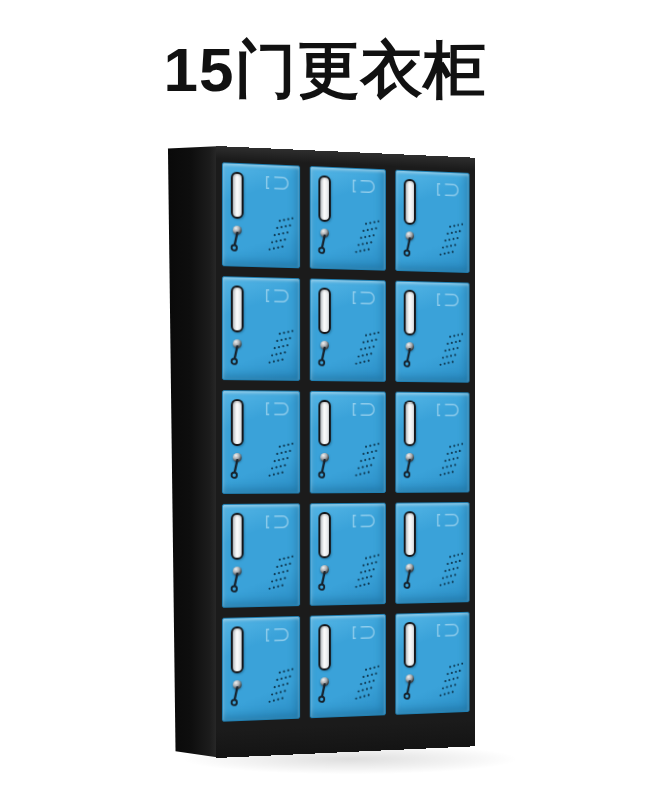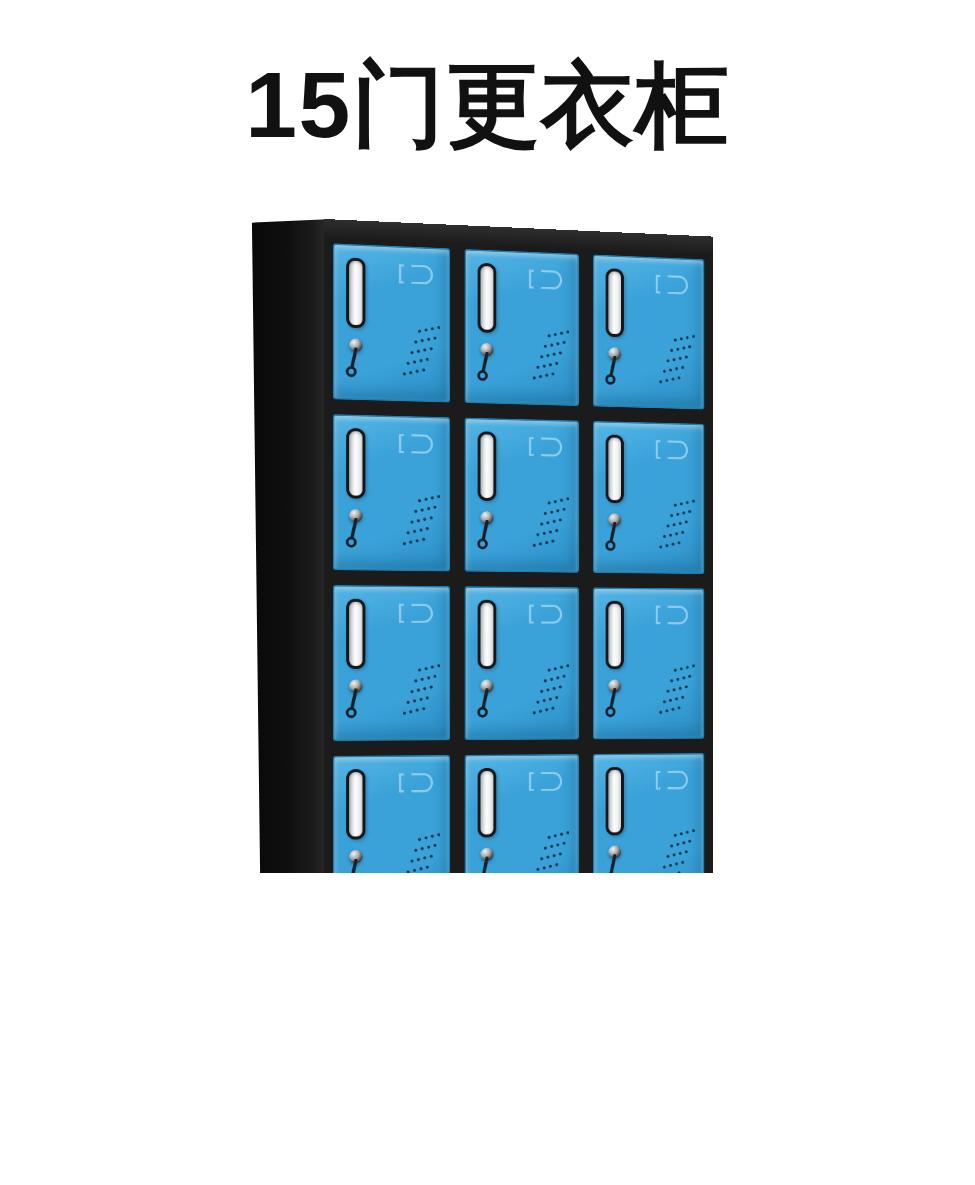--- a/index.html
+++ b/index.html
@@ -4,21 +4,21 @@
 <style>
   html, body {
     margin: 0;
     padding: 0;
     background: #ffffff;
     font-family: "Liberation Sans", "DejaVu Sans", sans-serif;
   }
   .page {
     position: relative;
     width: 650px;
-    height: 582px;
+    height: 790px;
     background: var(--bg, #ffffff);
     overflow: hidden;
   }
   .title {
     position: absolute;
     top: 28px;
     left: 0;
     width: 100%;
     margin: 0;
     text-align: center;

